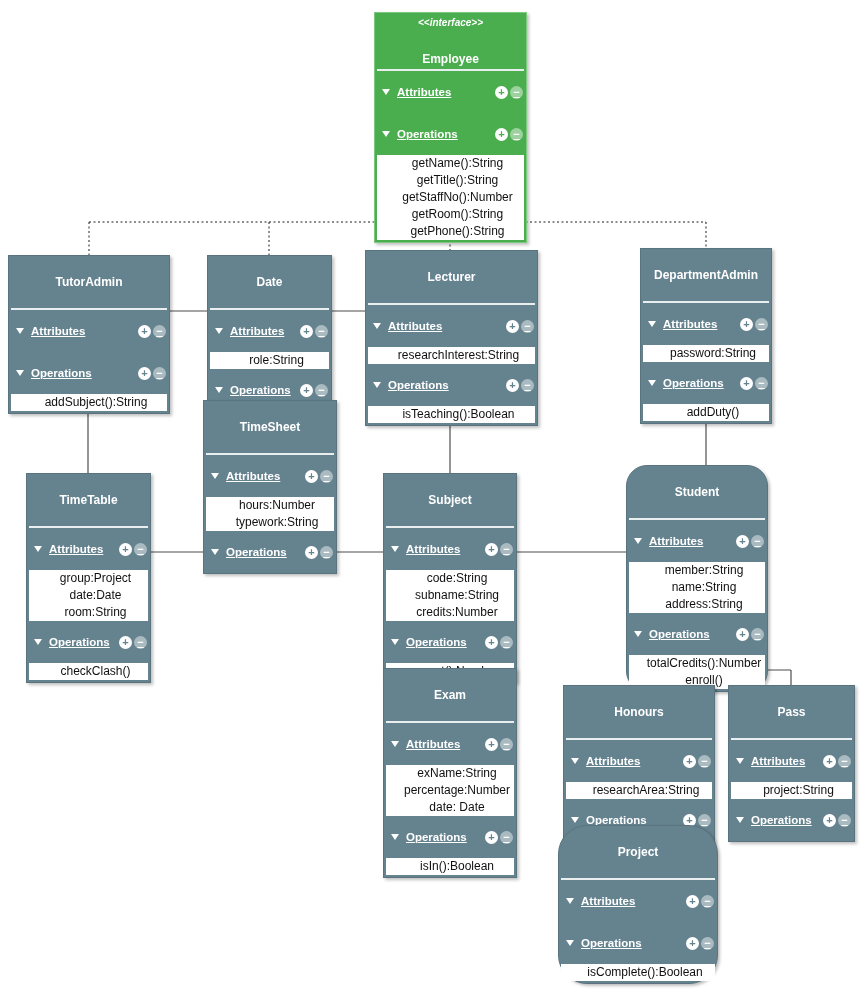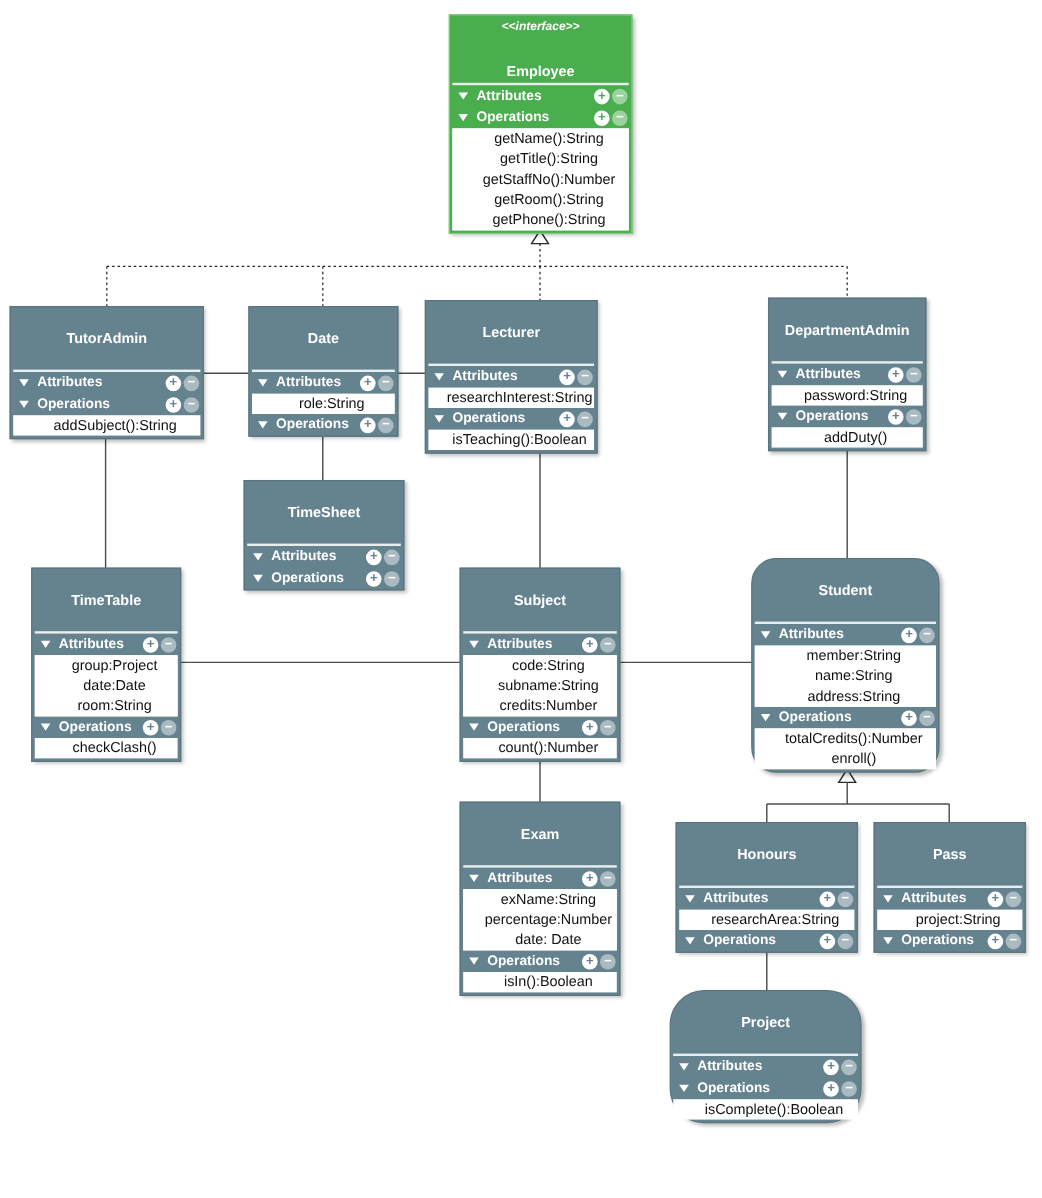--- a/index.html
+++ b/index.html
@@ -17,22 +17,22 @@
   }
   .uml-class.interface{--hdr:#4aad4e;--brd:#7cc97f;}
   .class-header{
     height:52px;display:flex;flex-direction:column;align-items:center;justify-content:center;
     color:#ffffff;font-size:12px;font-weight:bold;cursor:move;gap:24px;
   }
   .uml-class.interface .class-header{height:56px;}
   .stereotype{font-size:10px;font-style:italic;font-weight:bold;}
   .header-separator{height:2px;background:#e9efef;margin:0 2px;}
   .section-row{
-    height:18px;display:flex;align-items:center;padding:0 3px;
-    color:#ffffff;font-size:11.5px;font-weight:bold;
+    height:18px;display:flex;align-items:center;padding:12px 3px;
+    color:#ffffff;font-size:11.5px;font-weight:bold;text-decoration:underline;
   }
   .tri{
     width:0;height:0;margin:0 7px 0 4px;
     border-left:4.5px solid transparent;border-right:4.5px solid transparent;
     border-top:6px solid #ffffff;cursor:pointer;
   }
   .section-label{flex:0 0 auto;}
   .btn{
     width:13px;height:13px;border-radius:50%;margin-left:2px;
     font-size:11px;line-height:13px;text-align:center;font-weight:bold;cursor:pointer;
@@ -143,21 +143,21 @@
       <div class="items">
         <div class="item-row">role:String</div>
       </div>
       <div class="section-row">
         <span class="tri"></span>
         <span class="section-label">Operations</span>
         <span class="btn add">+</span>
         <span class="btn remove">−</span>
       </div>
     </div>
-    <div class="uml-class" style="left: 354px; top: 250px; width: 144px;">
+    <div class="uml-class" style="left: 365px; top: 250px; width: 173px;">
       <div class="class-header">
         <span class="class-title">Lecturer</span>
       </div>
       <div class="header-separator"></div>
       <div class="section-row">
         <span class="tri"></span>
         <span class="section-label">Attributes</span>
         <span class="btn add">+</span>
         <span class="btn remove">−</span>
       </div>
@@ -201,20 +201,24 @@
     <div class="uml-class" style="left: 203px; top: 400px; width: 134px;">
       <div class="class-header">
         <span class="class-title">TimeSheet</span>
       </div>
       <div class="header-separator"></div>
       <div class="section-row">
         <span class="tri"></span>
         <span class="section-label">Attributes</span>
         <span class="btn add">+</span>
         <span class="btn remove">−</span>
+      </div>
+      <div class="items">
+        <div class="item-row">hours:Number</div>
+        <div class="item-row">typework:String</div>
       </div>
       <div class="section-row">
         <span class="tri"></span>
         <span class="section-label">Operations</span>
         <span class="btn add">+</span>
         <span class="btn remove">−</span>
       </div>
     </div>
     <div class="uml-class" style="left: 26px; top: 473px; width: 125px;">
       <div class="class-header">
@@ -261,21 +265,21 @@
       <div class="section-row">
         <span class="tri"></span>
         <span class="section-label">Operations</span>
         <span class="btn add">+</span>
         <span class="btn remove">−</span>
       </div>
       <div class="items">
         <div class="item-row">count():Number</div>
       </div>
     </div>
-    <div class="uml-class" style="left: 626px; top: 465px; width: 157px; border-radius: 21px;">
+    <div class="uml-class" style="left: 626px; top: 465px; width: 142px; border-radius: 21px;">
       <div class="class-header">
         <span class="class-title">Student</span>
       </div>
       <div class="header-separator"></div>
       <div class="section-row">
         <span class="tri"></span>
         <span class="section-label">Attributes</span>
         <span class="btn add">+</span>
         <span class="btn remove">−</span>
       </div>

